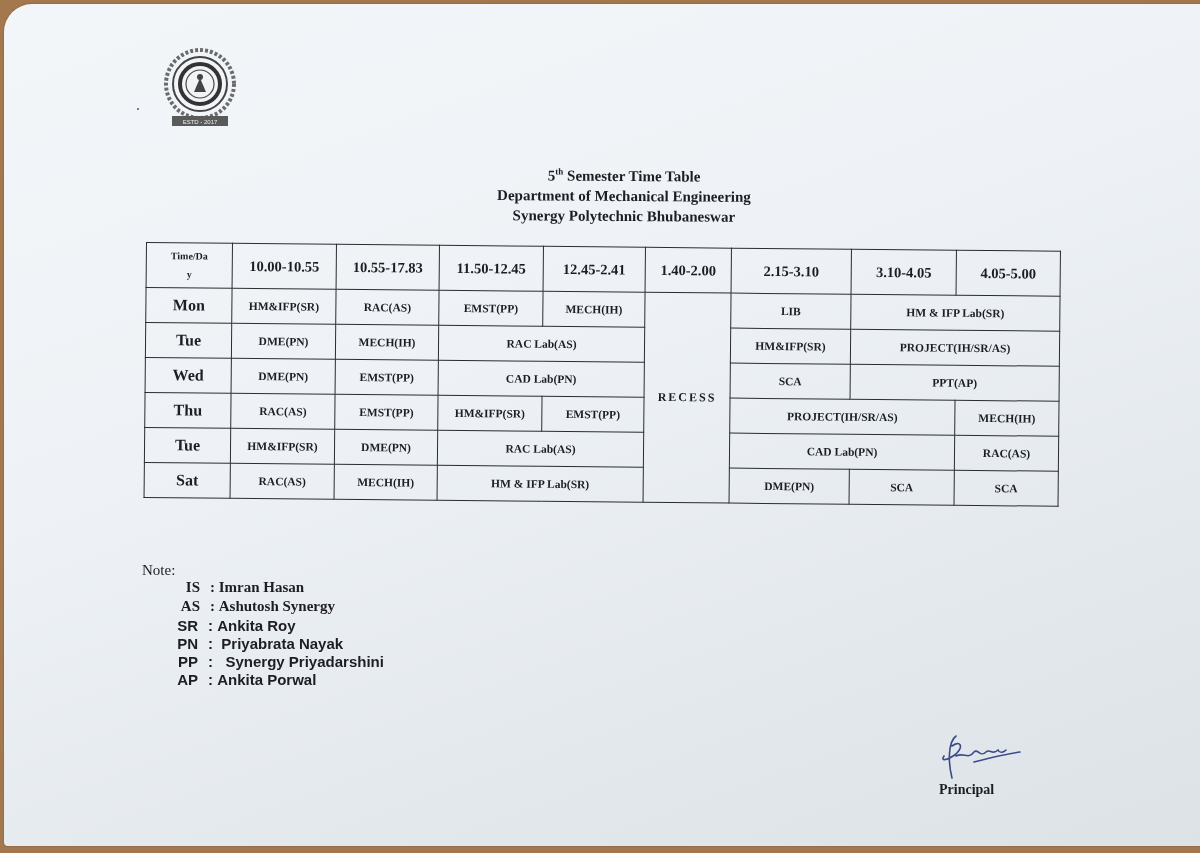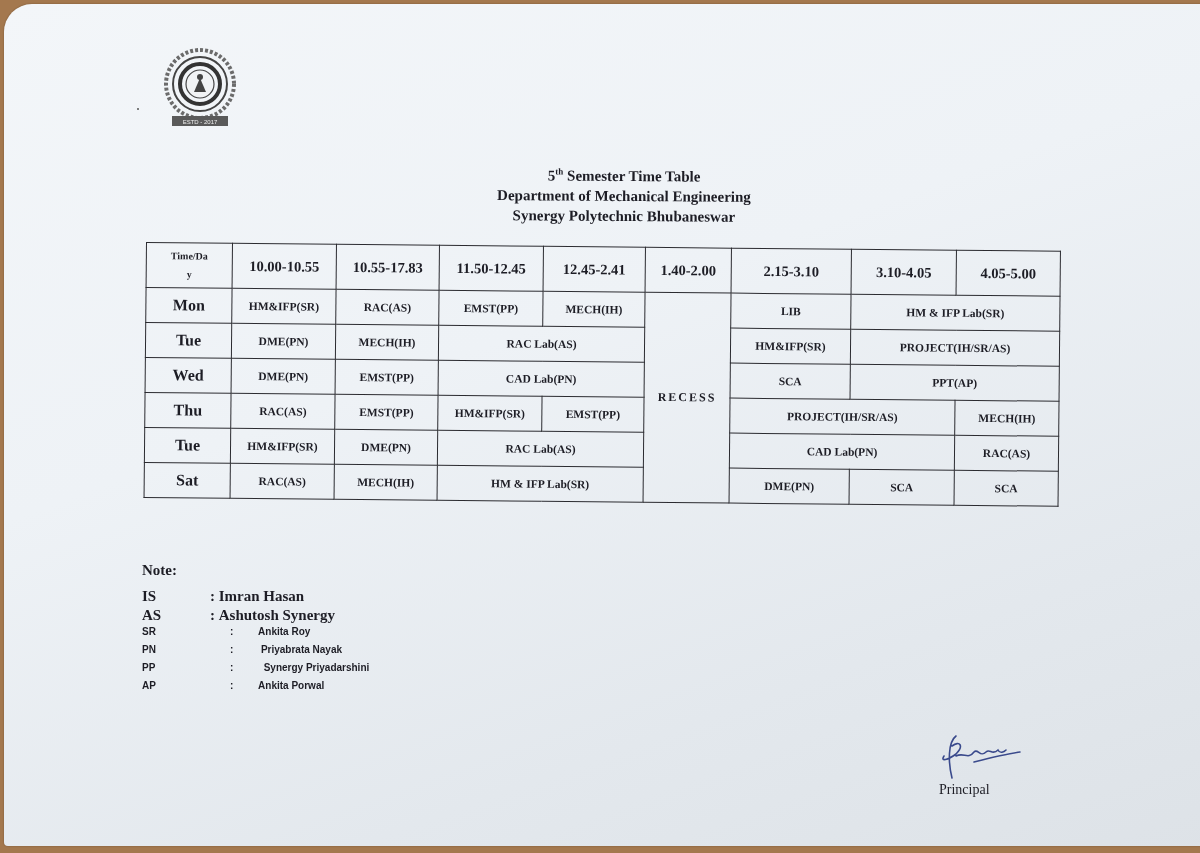--- a/index.html
+++ b/index.html
@@ -35,31 +35,31 @@
       padding: 0; font-weight: bold; overflow: hidden;
     }
     .timetable th { font-size: 14.5px; height: 44px; }
     .timetable th.corner { font-size: 10px; line-height: 18px; }
     .timetable td { font-size: 11.5px; height: 34px; }
     .timetable td.day { font-size: 16px; }
     .timetable td.recess { font-size: 12px; letter-spacing: 2px; }
     .notes {
       position: absolute; left: 138px; top: 558px; color: #1d1d25;
     }
-    .notes .note-title { font-weight: bold; font-size: 15px; margin-bottom: 9px; }
+    .notes .note-title { font-weight: normal; font-size: 15px; }
     .note-row { display: flex; align-items: baseline; height: 19px; }
-    .note-row .abbr { width: 58px; padding-right: 10px; }
+    .note-row .abbr { width: 58px; text-align: right; padding-right: 10px; }
     .note-row.serif { font-family: "Liberation Serif", serif; font-weight: bold; font-size: 15px; }
-    .note-row.sans { font-family: "Liberation Sans", "DejaVu Sans", sans-serif; font-size: 10px; font-weight: bold; height: 18px; gap: 22px; }
+    .note-row.sans { font-family: "Liberation Sans", "DejaVu Sans", sans-serif; font-size: 15px; font-weight: bold; height: 18px; }
     .note-row.sans .abbr { width: 56px; }
     .signature {
       position: absolute; left: 930px; top: 728px; width: 90px; height: 50px;
     }
     .principal {
-      position: absolute; left: 935px; top: 778px; font-weight: normal; font-size: 14px; color: #1d1d25;
+      position: absolute; left: 935px; top: 778px; font-weight: bold; font-size: 14px; color: #1d1d25;
     }
     .dot { position: absolute; width: 2px; height: 2px; background: #555; border-radius: 50%; }
   </style>
 </head>
 <body>
 
 <div class="paper">
 
   <div class="dot" style="left:133px; top:104px;"></div>
 

